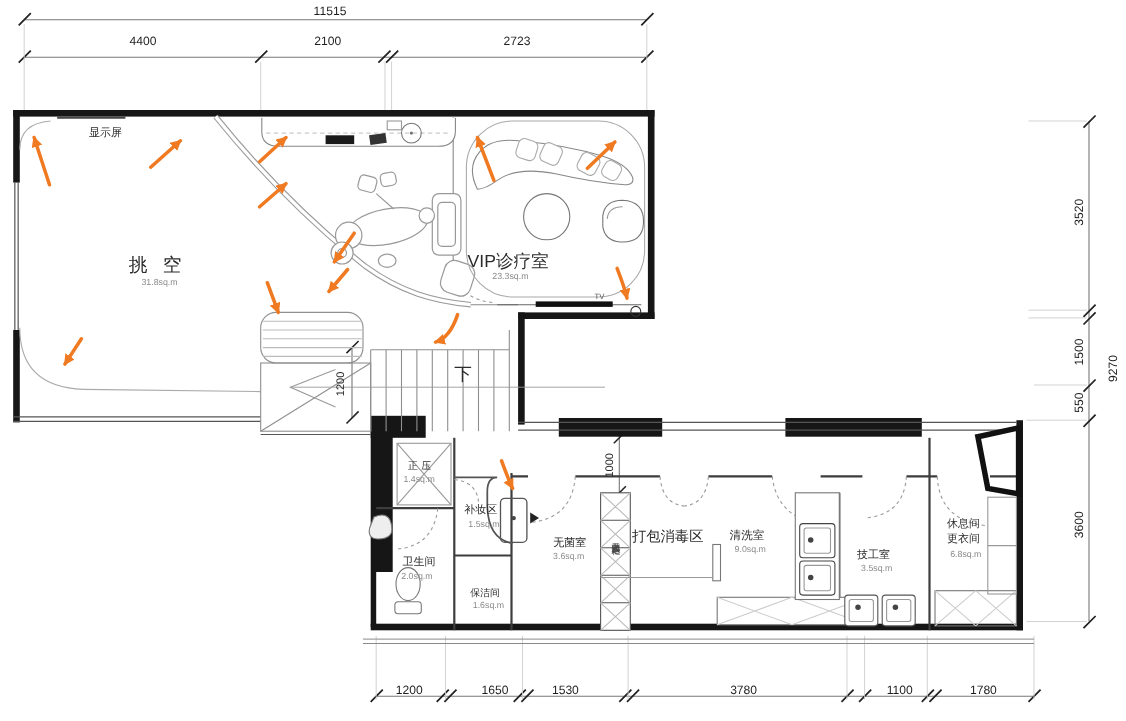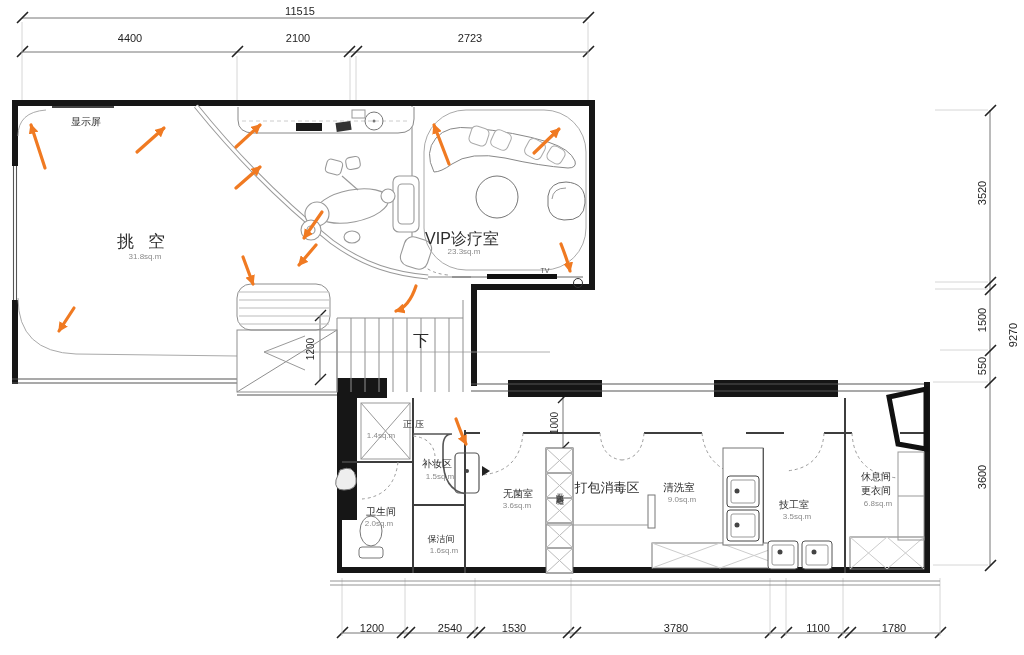--- a/index.html
+++ b/index.html
@@ -9,21 +9,21 @@
   .lbl{position:absolute;transform:translate(-50%,-50%);white-space:nowrap;line-height:1;
        color:#2b2b2b;font-size:10px;}
   .dim{font-size:11px;color:#1f1f1f;}
   .vert{transform:translate(-50%,-50%) rotate(-90deg);}
   .area{font-size:8px;color:#8a8a8a;}
   .big{font-size:17px;letter-spacing:14px;}
   .mid{font-size:16px;}
   .sm9{font-size:9px;}
   .tiny{font-size:7px;color:#555;}
   .cab{writing-mode:vertical-rl;text-orientation:upright;font-size:8px;color:#444;letter-spacing:1px;}
-  .ls3{letter-spacing:3px;margin-left:32px;}
+  .ls3{letter-spacing:3px;}
 </style>
 </head>
 <body>
 
 <div class="stage">
 
 <svg class="plan-svg" width="1024" height="655" viewBox="0 0 1024 655">
   <defs>
     <marker id="ah" markerWidth="12" markerHeight="10" refX="8.5" refY="5" orient="auto" markerUnits="userSpaceOnUse">
       <path d="M0,0 L10,5 L0,10 Z" fill="#F07A22"></path>
@@ -245,30 +245,30 @@
   <div class="lbl dim" style="left:298px;top:38px">2100</div>
   <div class="lbl dim" style="left:470px;top:38px">2723</div>
 
   <div class="lbl dim vert" style="left:982px;top:193px">3520</div>
   <div class="lbl dim vert" style="left:982px;top:320px">1500</div>
   <div class="lbl dim vert" style="left:982px;top:366px">550</div>
   <div class="lbl dim vert" style="left:982px;top:477px">3600</div>
   <div class="lbl dim vert" style="left:1013px;top:335px">9270</div>
 
   <div class="lbl dim" style="left:372px;top:628px">1200</div>
-  <div class="lbl dim" style="left:450px;top:628px">2540</div>
+  <div class="lbl dim" style="left:450px;top:628px">1650</div>
   <div class="lbl dim" style="left:514px;top:628px">1530</div>
   <div class="lbl dim" style="left:676px;top:628px">3780</div>
   <div class="lbl dim" style="left:818px;top:628px">1100</div>
   <div class="lbl dim" style="left:894px;top:628px">1780</div>
 
   <div class="lbl vert" style="left:311px;top:349px;font-size:10px">1200</div>
   <div class="lbl vert" style="left:555px;top:423px;font-size:10px">1000</div>
 
-  <div class="lbl" style="left:86px;top:122px">显示屏</div>
+  <div class="lbl" style="left:96px;top:122px">显示屏</div>
 
   <div class="lbl big" style="left:148px;top:241px">挑空</div>
   <div class="lbl area" style="left:145px;top:257px">31.8sq.m</div>
 
   <div class="lbl mid" style="left:462px;top:239px">VIP诊疗室</div>
   <div class="lbl area" style="left:464px;top:252px">23.3sq.m</div>
   <div class="lbl tiny" style="left:545px;top:270px">TV</div>
 
   <div class="lbl mid" style="left:421px;top:341px">下</div>
 

